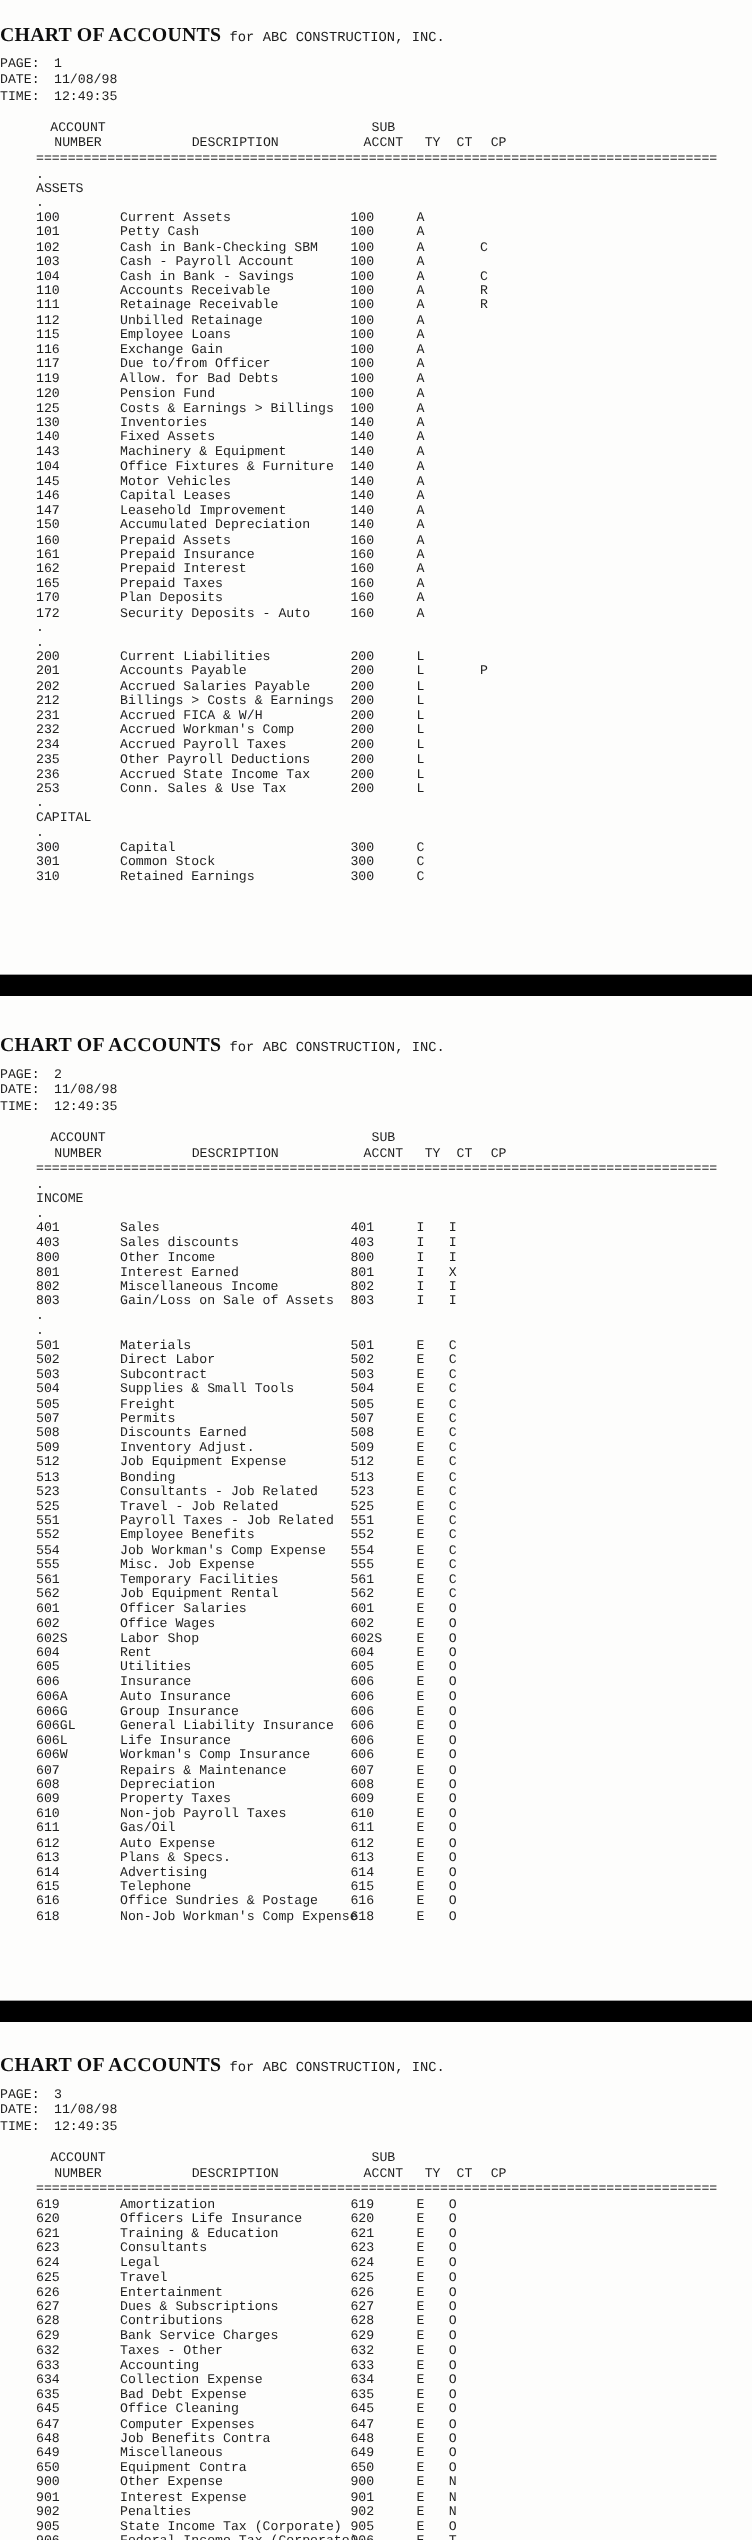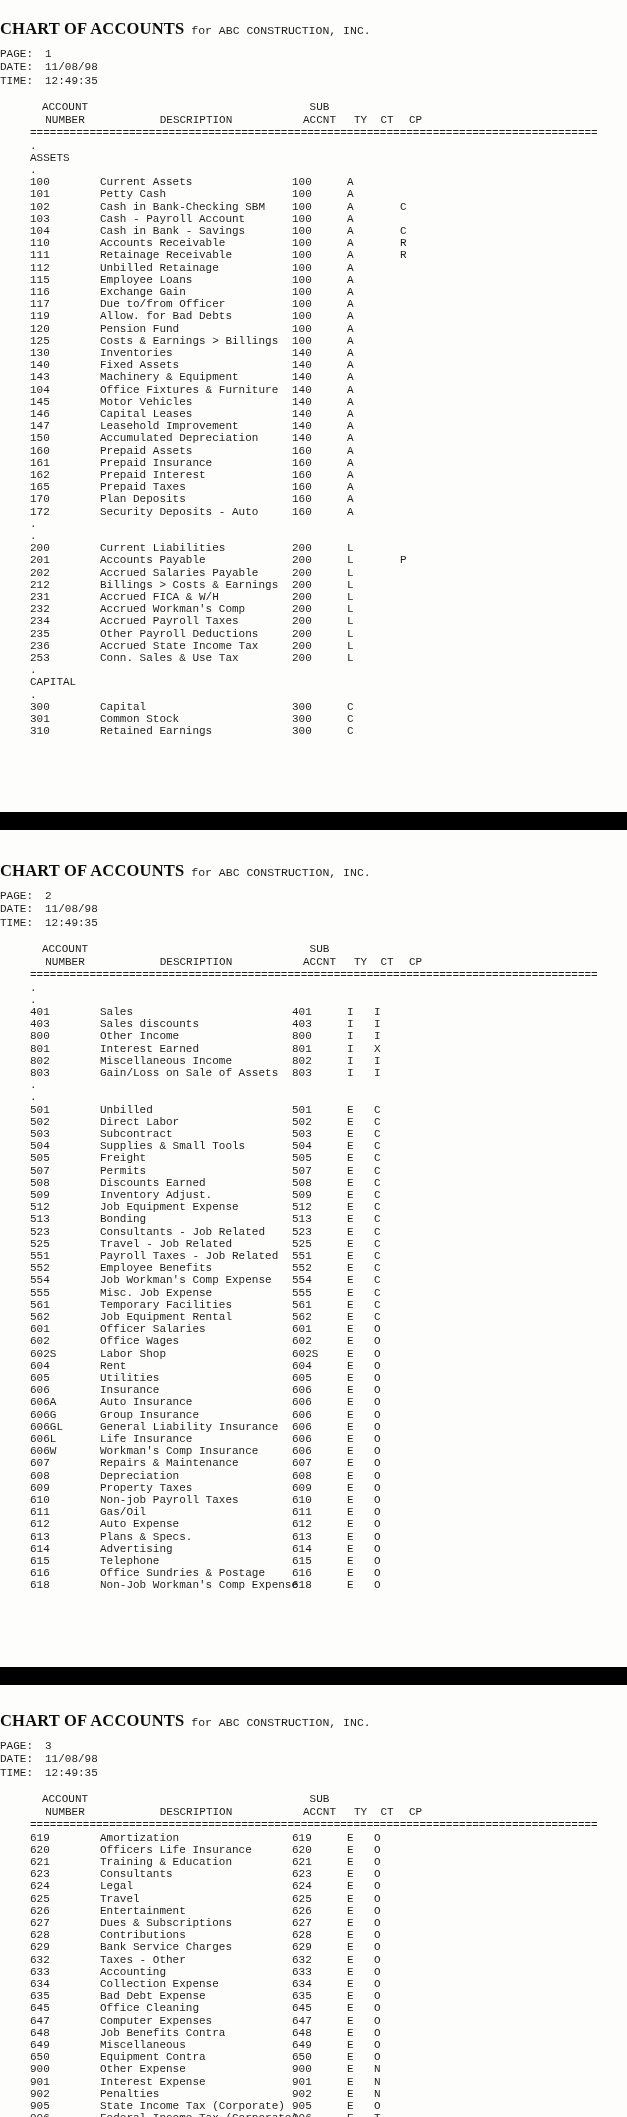--- a/index.html
+++ b/index.html
@@ -90,30 +90,31 @@
     <div class="page mono page2">
       <div class="hdr"><span class="title">CHART OF ACCOUNTS</span><span class="hdr-rest mono"> for ABC CONSTRUCTION, INC.</span></div>
       <div class="meta"><div><span class="meta-label">PAGE:</span><span>2</span></div><div><span class="meta-label">DATE:</span><span>11/08/98</span></div><div><span class="meta-label">TIME:</span><span>12:49:35</span></div></div>
       <div class="colheads">
         <div class="gl"><span>ACCOUNT</span><span></span><span>SUB</span><span></span><span></span><span></span></div>
         <div class="gl"><span>NUMBER</span><span>DESCRIPTION</span><span>ACCNT</span><span>TY</span><span>CT</span><span>CP</span></div>
       </div>
       <div class="ruler mono">======================================================================================</div>
       <div class="content">
         <div class="plain-line">.</div>
+        <div class="plain-line">INCOME</div>
         <div class="plain-line">.</div>
         <div class="gl"><span>401</span><span>Sales</span><span>401</span><span>I</span><span>I</span><span></span></div>
         <div class="gl"><span>403</span><span>Sales discounts</span><span>403</span><span>I</span><span>I</span><span></span></div>
         <div class="gl"><span>800</span><span>Other Income</span><span>800</span><span>I</span><span>I</span><span></span></div>
         <div class="gl"><span>801</span><span>Interest Earned</span><span>801</span><span>I</span><span>X</span><span></span></div>
         <div class="gl"><span>802</span><span>Miscellaneous Income</span><span>802</span><span>I</span><span>I</span><span></span></div>
         <div class="gl"><span>803</span><span>Gain/Loss on Sale of Assets</span><span>803</span><span>I</span><span>I</span><span></span></div>
         <div class="plain-line">.</div>
         <div class="plain-line">.</div>
-        <div class="gl"><span>501</span><span>Unbilled</span><span>501</span><span>E</span><span>C</span><span></span></div>
+        <div class="gl"><span>501</span><span>Materials</span><span>501</span><span>E</span><span>C</span><span></span></div>
         <div class="gl"><span>502</span><span>Direct Labor</span><span>502</span><span>E</span><span>C</span><span></span></div>
         <div class="gl"><span>503</span><span>Subcontract</span><span>503</span><span>E</span><span>C</span><span></span></div>
         <div class="gl"><span>504</span><span>Supplies &amp; Small Tools</span><span>504</span><span>E</span><span>C</span><span></span></div>
         <div class="gl"><span>505</span><span>Freight</span><span>505</span><span>E</span><span>C</span><span></span></div>
         <div class="gl"><span>507</span><span>Permits</span><span>507</span><span>E</span><span>C</span><span></span></div>
         <div class="gl"><span>508</span><span>Discounts Earned</span><span>508</span><span>E</span><span>C</span><span></span></div>
         <div class="gl"><span>509</span><span>Inventory Adjust.</span><span>509</span><span>E</span><span>C</span><span></span></div>
         <div class="gl"><span>512</span><span>Job Equipment Expense</span><span>512</span><span>E</span><span>C</span><span></span></div>
         <div class="gl"><span>513</span><span>Bonding</span><span>513</span><span>E</span><span>C</span><span></span></div>
         <div class="gl"><span>523</span><span>Consultants - Job Related</span><span>523</span><span>E</span><span>C</span><span></span></div>

